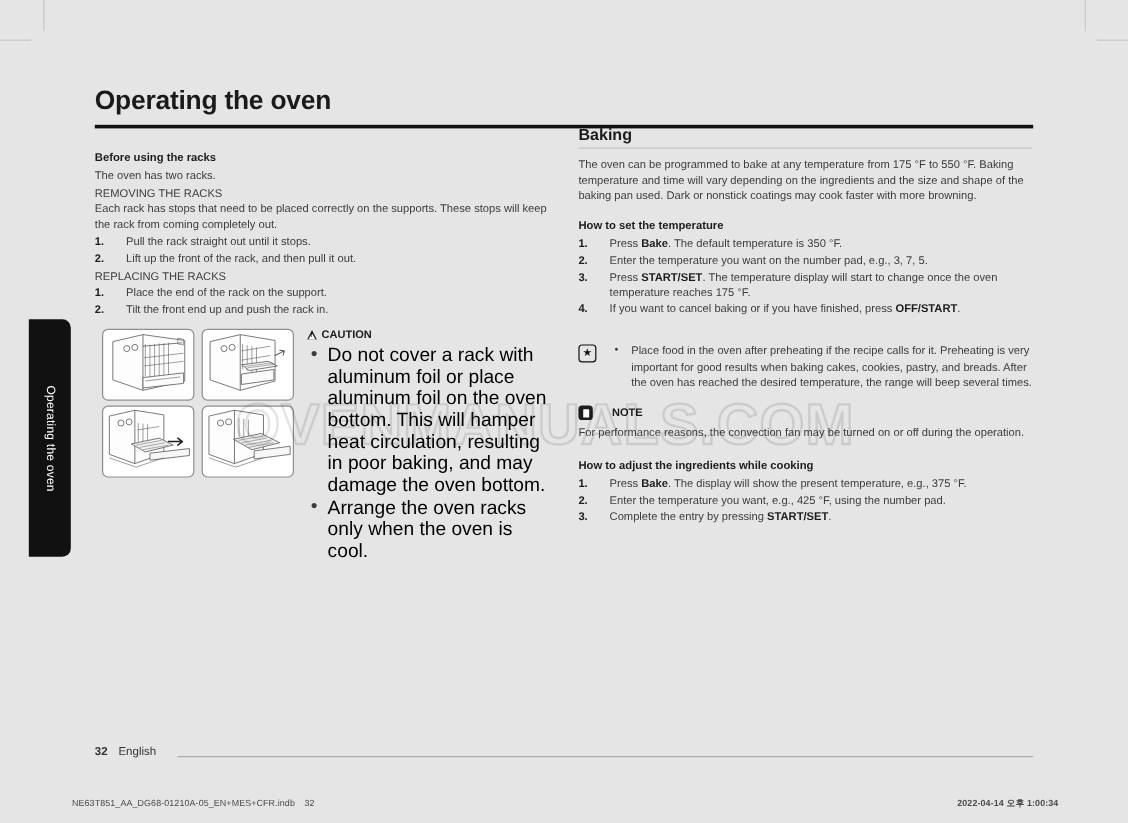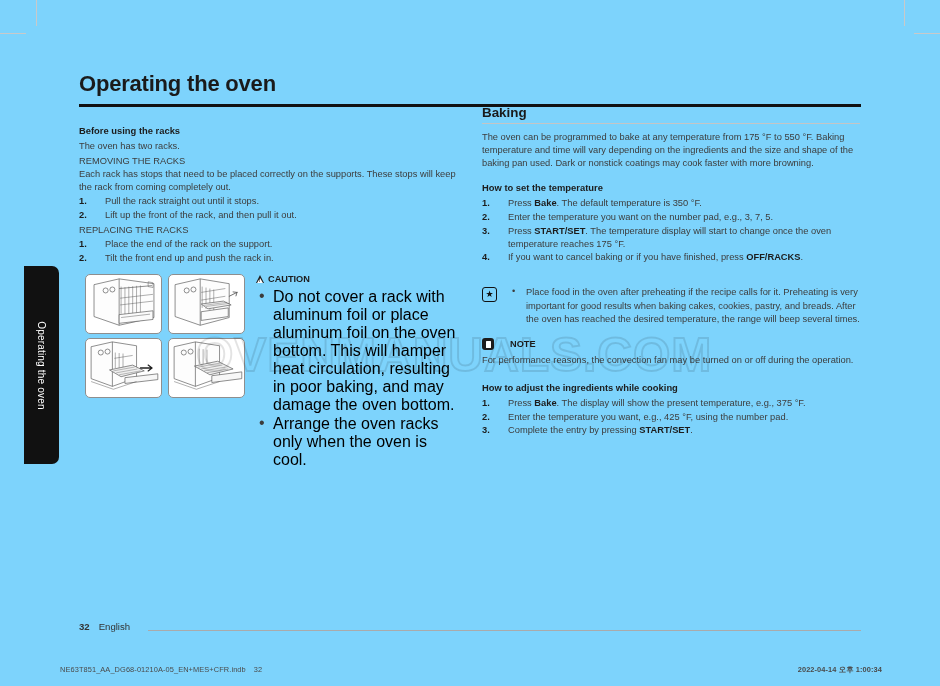--- a/index.html
+++ b/index.html
@@ -2,21 +2,21 @@
 <html><head>
 <meta charset="utf-8">
 <style>
   * { box-sizing: border-box; margin: 0; padding: 0; }
   html, body {
     width: 940px; height: 686px;
     background: #ffffff;
     font-family: "Liberation Sans", sans-serif;
     overflow: hidden;
   }
-  .page { position: relative; width: 940px; height: 686px; background: #7dd3fc; }
+  .page { position: relative; width: 940px; height: 686px; background: #e5e5e5; }
 
   
   .crop { position: absolute; background: #c9c9c9; }
   .crop.v { width: 1px; height: 26px; }
   .crop.h { width: 26px; height: 1px; }
 
   
   .side-tab {
     position: absolute; left: 24px; top: 266px;
     width: 35px; height: 198px;
@@ -298,21 +298,21 @@
       <li>
         <span class="n">2.</span>
         <span><span>Enter the temperature you want on the number pad, e.g., 3, 7, 5.</span></span>
       </li>
       <li>
         <span class="n">3.</span>
         <span><span>Press </span><strong class="b">START/SET</strong><span>. The temperature display will start to change once the oven temperature reaches 175 °F.</span></span>
       </li>
       <li>
         <span class="n">4.</span>
-        <span><span>If you want to cancel baking or if you have finished, press </span><strong class="b">OFF/RACKS</strong><span>.</span></span>
+        <span><span>If you want to cancel baking or if you have finished, press </span><strong class="b">OFF/START</strong><span>.</span></span>
       </li>
     </ol>
 
     <div class="tipwrap">
       <div class="star-badge">★</div>
       <ul class="bul">
         <li>Place food in the oven after preheating if the recipe calls for it. Preheating is very important for good results when baking cakes, cookies, pastry, and breads. After the oven has reached the desired temperature, the range will beep several times.</li>
       </ul>
     </div>
 

